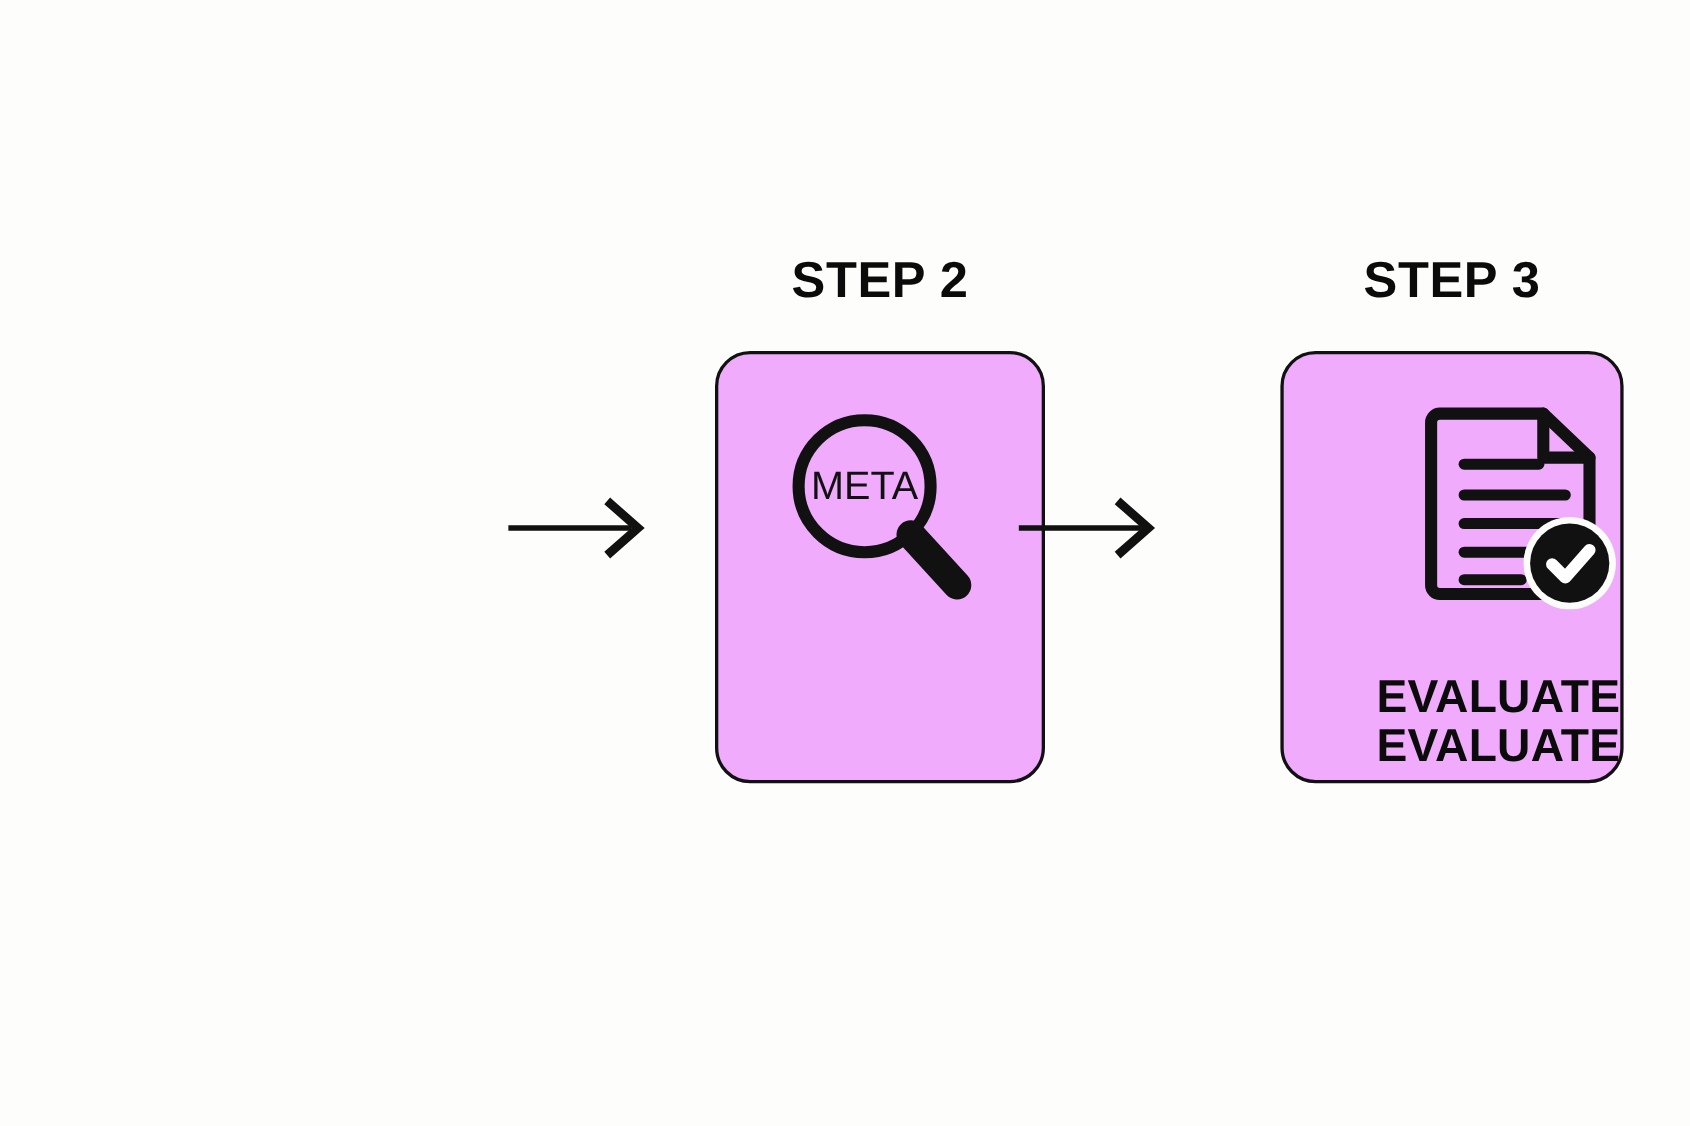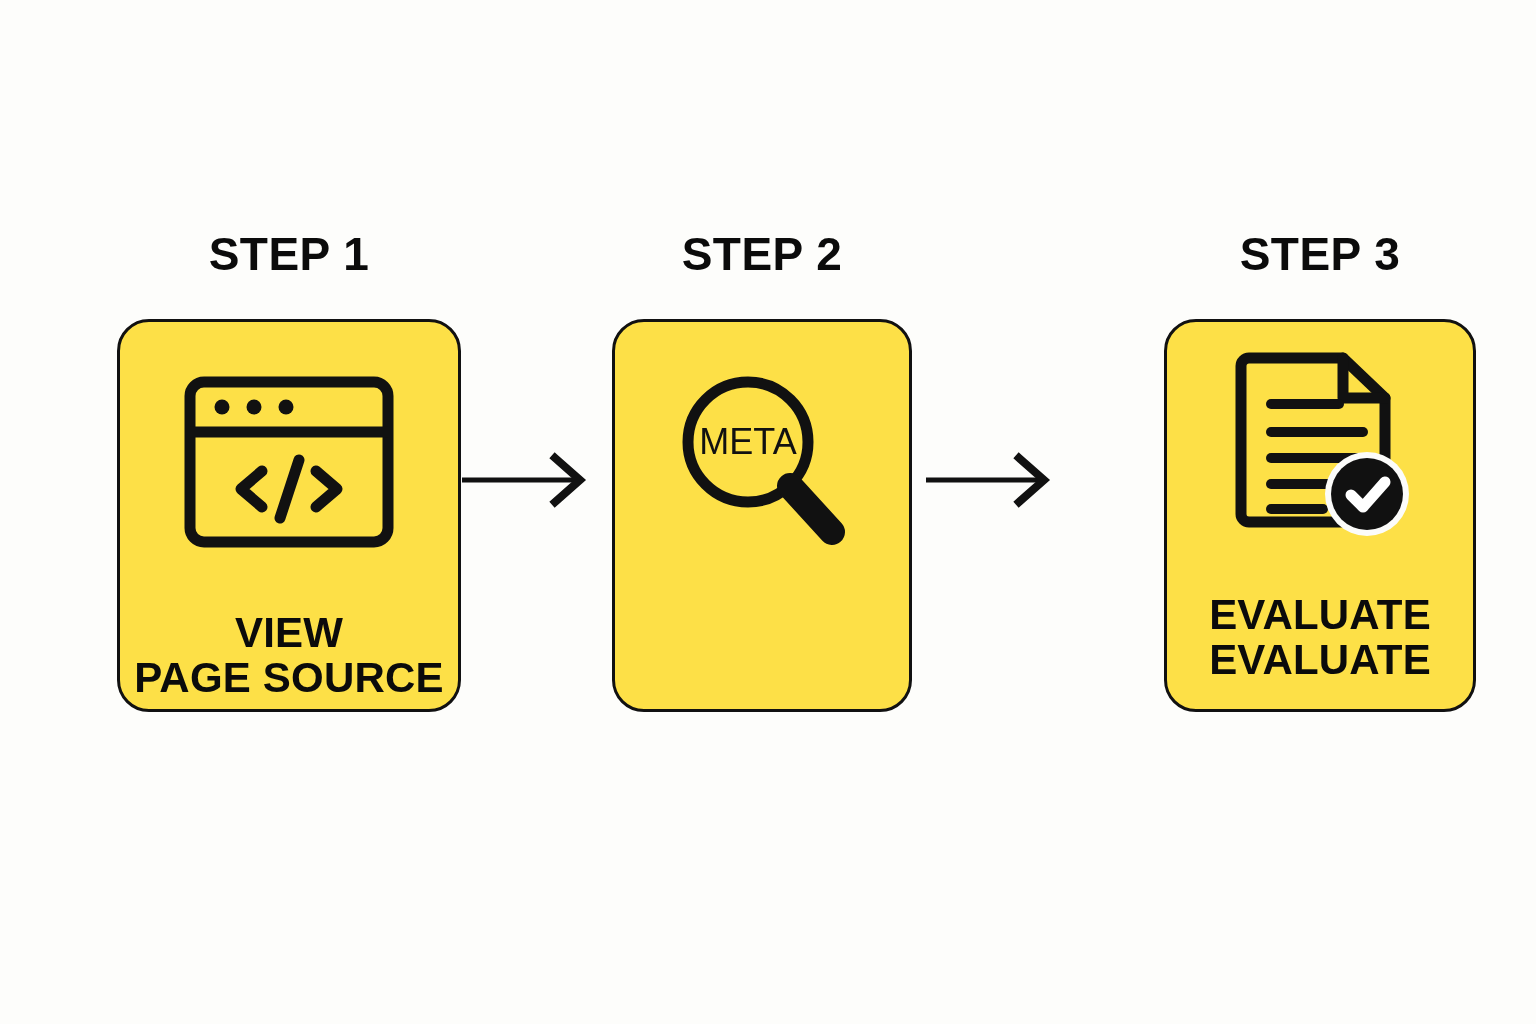--- a/index.html
+++ b/index.html
@@ -33,21 +33,21 @@
     letter-spacing: 0.5px;
     color: #0B0B0B;
     line-height: 1;
     margin-bottom: 42px;
     white-space: nowrap;
   }
   .step-card {
     box-sizing: border-box;
     border: 3.5px solid #111111;
     border-radius: 32px;
-    background: #fde047;
+    background: #f0abfc;
     display: flex;
     flex-direction: column;
     align-items: center;
     justify-content: flex-start;
   }
   .card-icon {
     display: flex;
     align-items: center;
     justify-content: center;
   }
@@ -59,66 +59,43 @@
     line-height: 1.08;
     letter-spacing: 0.2px;
     white-space: nowrap;
   }
 
   
   #col-1 { left: 117px; }
   #col-1 .step-card { width: 344px; height: 393px; padding-top: 54px; }
   #col-1 .card-label { margin-top: 62px; }
 
-  #col-2 { left: 612px; }
+  #col-2 { left: 650px; }
   #col-2 .step-card { width: 300px; height: 393px; padding-top: 48px; }
   #col-2 .card-label { margin-top: 62px; }
 
   #col-3 { left: 1124px; margin-left: 40px; }
-  #col-3 .step-card { width: 312px; height: 393px; padding-top: 24px; }
+  #col-3 .step-card { width: 312px; height: 393px; padding-top: 42px; align-items: flex-end; }
   #col-3 .card-label { margin-top: 56px; }
 
   
   .flow-arrow {
     position: absolute;
     top: 450px;
     width: 130px;
     height: 60px;
   }
   #arrow-1 { left: 462px; }
   #arrow-2 { left: 926px; }
 </style>
 </head>
 <body>
 
 <div id="flow-root">
 
-  <div class="step-col" id="col-1">
-    <div class="step-heading">STEP 1</div>
-
-    <div class="step-card">
-      <div class="card-icon">
-        <svg width="210" height="172" viewBox="0 0 210 172" fill="none" xmlns="http://www.w3.org/2000/svg" aria-hidden="true">
-          <rect x="6" y="6" width="198" height="160" rx="14" stroke="#111111" stroke-width="11"></rect>
-          <line x1="6" y1="56" x2="204" y2="56" stroke="#111111" stroke-width="11"></line>
-          <circle cx="38" cy="31" r="7.5" fill="#111111"></circle>
-          <circle cx="70" cy="31" r="7.5" fill="#111111"></circle>
-          <circle cx="102" cy="31" r="7.5" fill="#111111"></circle>
-          <path d="M78 95 L57 113 L78 131" stroke="#111111" stroke-width="11" stroke-linecap="round" stroke-linejoin="round"></path>
-          <path d="M132 95 L153 113 L132 131" stroke="#111111" stroke-width="11" stroke-linecap="round" stroke-linejoin="round"></path>
-          <line x1="115" y1="84" x2="96" y2="142" stroke="#111111" stroke-width="11" stroke-linecap="round"></line>
-        </svg>
-      </div>
-
-      <div class="card-label">
-        <div>VIEW</div>
-        <div>PAGE SOURCE</div>
-      </div>
-    </div>
-  </div>
 
   <div class="flow-arrow" id="arrow-1">
     <svg width="130" height="60" viewBox="0 0 130 60" fill="none" xmlns="http://www.w3.org/2000/svg" aria-hidden="true">
       <line x1="0" y1="30" x2="112" y2="30" stroke="#111111" stroke-width="5"></line>
       <path d="M93 8 L118 30 L93 52" stroke="#111111" stroke-width="8" stroke-linecap="square" stroke-linejoin="miter" fill="none"></path>
     </svg>
   </div>
 
   <div class="step-col" id="col-2">
     <div class="step-heading">STEP 2</div>

